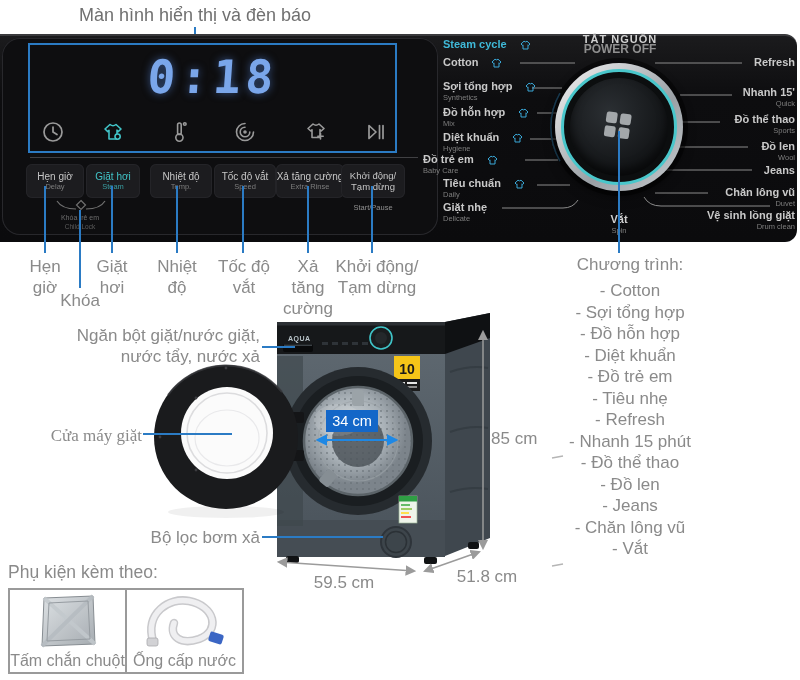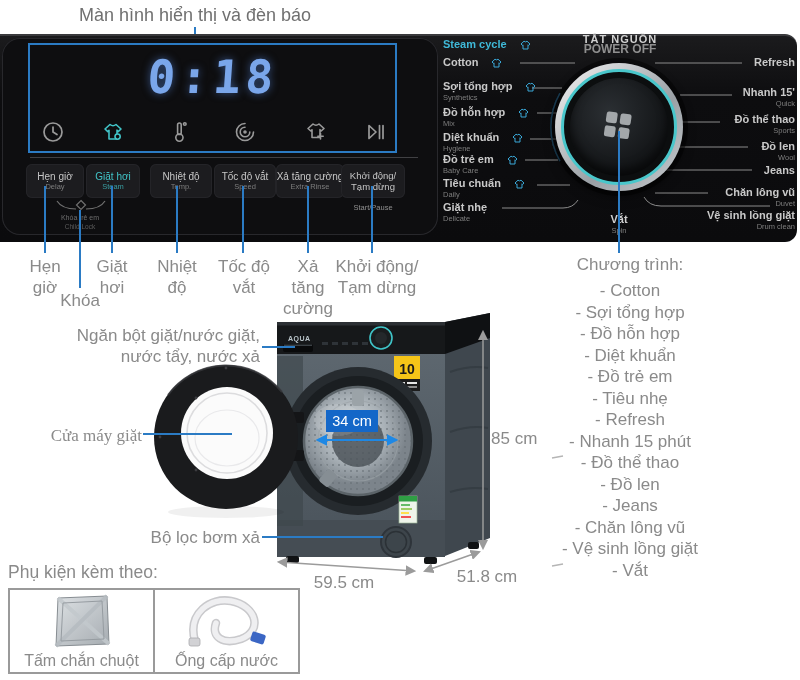--- a/index.html
+++ b/index.html
@@ -54,21 +54,21 @@
   .spinlbl{position:absolute;left:579px;top:213px;width:80px;text-align:center;}
   .spinlbl .vn{font-size:11px;font-weight:bold;color:#d0d0d0;line-height:13px;}
   .spinlbl .en{font-size:7.5px;color:#7e7e7e;line-height:9px;}
   
   .prog-list{position:absolute;left:520px;top:254px;width:220px;text-align:center;
              color:#8a8a8a;font-size:17px;}
   .prog-list .t{line-height:22px;margin-bottom:4px;}
   .prog-list .i{line-height:21.5px;}
   
   .acc-title{position:absolute;left:8px;top:562px;color:#8a8a8a;font-size:17.5px;}
-  .acc-box{position:absolute;left:8px;top:588px;width:292px;height:86px;border:2px solid #9a9a9a;
+  .acc-box{position:absolute;left:8px;top:588px;width:236px;height:86px;border:2px solid #9a9a9a;
            box-sizing:border-box;display:flex;}
   .acc-cell{flex:1;display:flex;flex-direction:column;align-items:center;justify-content:flex-end;
             padding-bottom:2px;}
   .acc-cell + .acc-cell{border-left:2px solid #9a9a9a;}
   .acc-lbl{color:#8a8a8a;font-size:16px;line-height:19px;}
   svg text{font-family:"Liberation Sans","DejaVu Sans",sans-serif;}
 </style>
 </head>
 <body>
 
@@ -231,21 +231,21 @@
   </div>
   <div class="drow" style="left:443px;top:131px;">
     <div class="vn">
         <span>Diệt khuẩn</span>
       <svg width="11" height="10" viewBox="0 0 11 10" fill="none" stroke="#3aa8d8" stroke-width="1">
           <path d="M1 4 L4 1.2 Q5.5 2.6 7 1.2 L10 4 L8.6 5.4 L8 4.8 V9 H3 V4.8 L2.4 5.4 Z"></path>
         </svg>
       </div>
     <div class="en">Hygiene</div>
   </div>
-  <div class="drow" style="left:443px;top:153px;">
+  <div class="drow" style="left:423px;top:153px;">
     <div class="vn">
         <span>Đồ trẻ em</span>
       <svg width="11" height="10" viewBox="0 0 11 10" fill="none" stroke="#3aa8d8" stroke-width="1">
           <path d="M1 4 L4 1.2 Q5.5 2.6 7 1.2 L10 4 L8.6 5.4 L8 4.8 V9 H3 V4.8 L2.4 5.4 Z"></path>
         </svg>
       </div>
     <div class="en">Baby Care</div>
   </div>
   <div class="drow" style="left:443px;top:177px;">
     <div class="vn">
@@ -332,21 +332,20 @@
     <div class="i">- Đồ hỗn hợp</div>
     <div class="i">- Diệt khuẩn</div>
     <div class="i">- Đồ trẻ em</div>
     <div class="i">- Tiêu nhẹ</div>
     <div class="i">- Refresh</div>
     <div class="i">- Nhanh 15 phút</div>
     <div class="i">- Đồ thể thao</div>
     <div class="i">- Đồ len</div>
     <div class="i">- Jeans</div>
     <div class="i">- Chăn lông vũ</div>
-    <div class="i">- Vệ sinh lồng giặt</div>
     <div class="i">- Vắt</div>
   </div>
 
   <svg class="abs" style="left:130px;top:300px;" width="440" height="300" viewBox="130 300 440 300">
     <defs>
       <radialGradient id="drumGrad" cx="45%" cy="40%">
         <stop offset="0%" stop-color="#d6dbde"></stop>
           <stop offset="60%" stop-color="#a9b1b7"></stop>
           <stop offset="100%" stop-color="#7c848b"></stop>
       </radialGradient>

